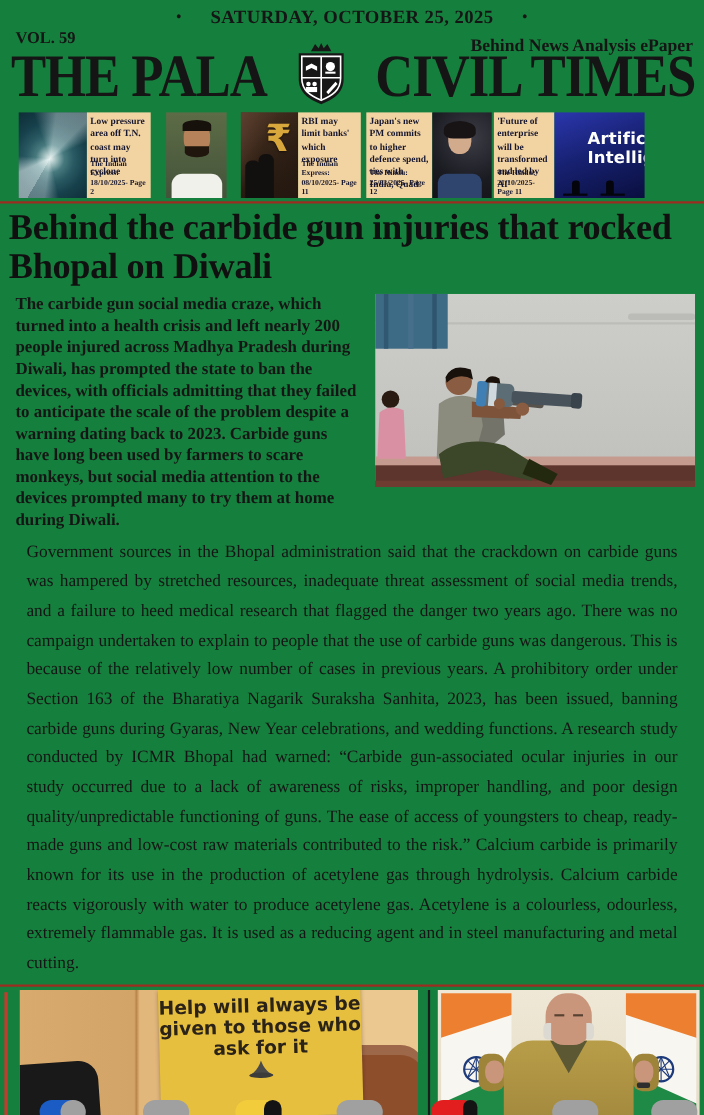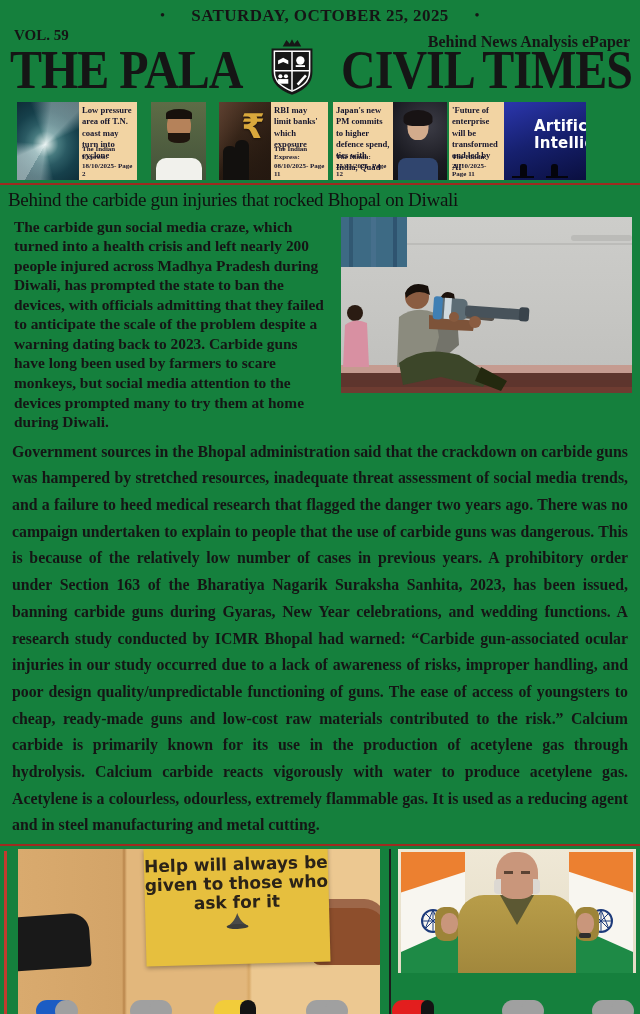--- a/index.html
+++ b/index.html
@@ -51,25 +51,25 @@
   .head-j .bob { position:absolute; top:-4px; left:-4px; right:-4px; height:16px; background:#181314; border-radius:50% 50% 30% 30%; }
   .jacket { position:absolute; left:46%; bottom:0; transform:translateX(-50%); width:40px; height:22px; background:#30456e; border-radius:8px 8px 0 0; }
   .img-ai { background:linear-gradient(160deg,#2b36ad 0%, #16206e 50%, #0a0f3f 100%); }
   .ai-text { position:absolute; left:30px; top:16px; width:140px; color:#fff; font-family:"DejaVu Sans",sans-serif; font-weight:bold; font-size:15px; line-height:1.12; letter-spacing:.2px; }
   .ai-fig { position:absolute; bottom:3px; width:7px; height:13px; background:#04040c; border-radius:3px 3px 0 0; }
   .ai-desk { position:absolute; bottom:2px; width:22px; height:2px; background:#04040c; }
 
   .brownline { height:2px; background:#9e2b20; margin-top:3px; }
 
   
-  .headline { font-size:19px; font-weight:normal; line-height:1.08; letter-spacing:-.3px; margin:5px 8px 3px; color:#101010; }
+  .headline { font-size:33px; font-weight:bold; line-height:1.08; letter-spacing:-.3px; margin:5px 8px 3px; color:#101010; }
   .story { display:flex; padding:3px 0 0 14px; }
   .lead { width:327px; padding-right:9px; font-size:15.4px; font-weight:bold; line-height:1.27; }
   .photo-main { width:291px; height:176px; flex:none; overflow:hidden; }
-  .bodytext { margin:7px 12px 0; font-size:15.8px; font-weight:bold; text-align:justify; line-height:1.69; }
+  .bodytext { margin:7px 24px 0; font-size:15.8px; font-weight:normal; text-align:justify; line-height:1.69; }
   .redline2 { height:2px; background:#9e2b20; margin-top:5px; }
 
   
   .bottom { position:relative; display:flex; margin-top:3px; }
   .red-rule { position:absolute; left:4px; top:2px; height:290px; width:3px; background:#c23b2e; }
   .col-left { width:389px; padding-left:18px; flex:none; }
   .col-right { flex:1; border-left:2px solid #1c1c1c; padding-left:7px; }
 
   .photo-call { position:relative; width:362px; height:236px; overflow:hidden; background:#d8a96b; }
   .cc-wood { position:absolute; inset:0; background:linear-gradient(90deg,#d9aa6e 0,#d3a468 104px,#b9854b 106px,#e2b77c 109px,#e2b77c 228px,#d8a968 231px,#ecc891 234px,#ecc891 100%); }

